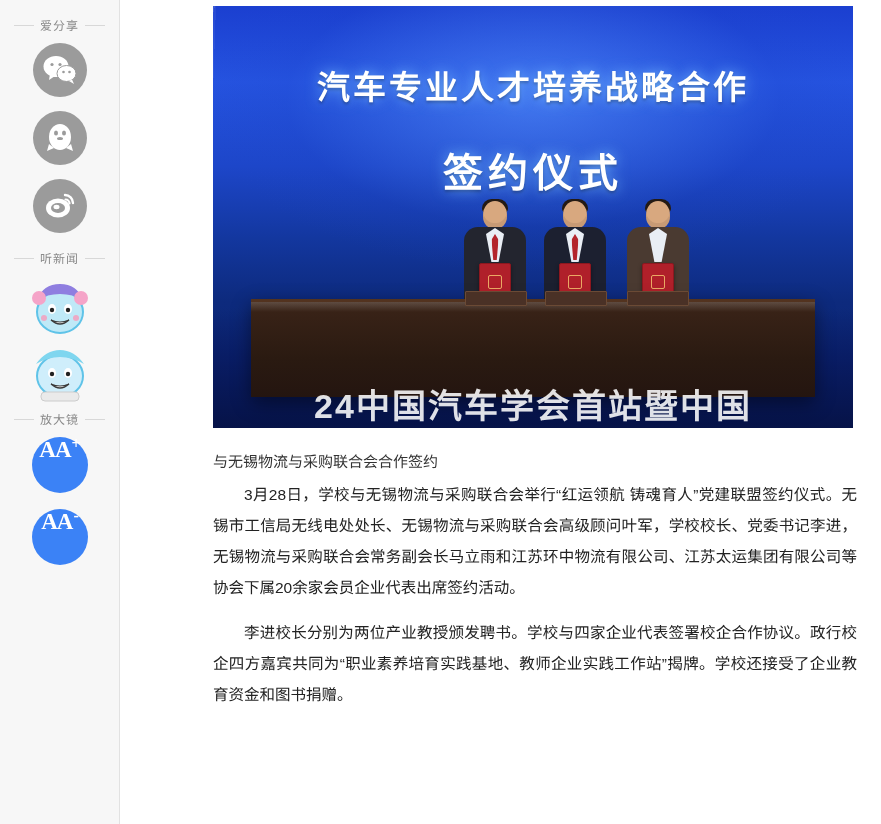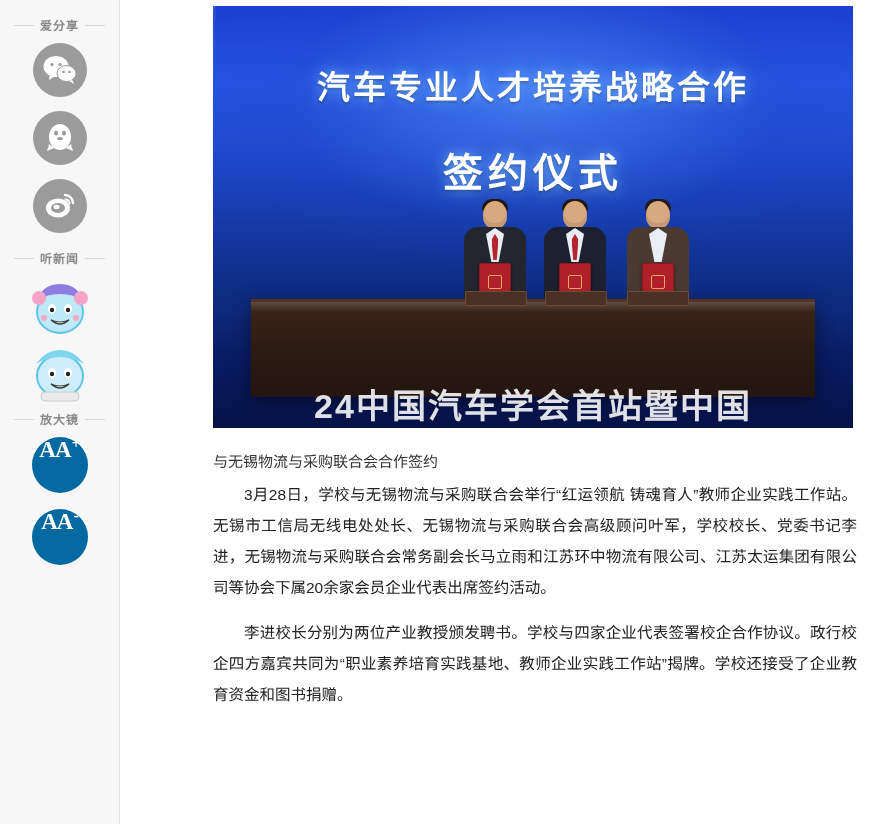--- a/index.html
+++ b/index.html
@@ -38,21 +38,20 @@
   }
   .side-group-title {
     position: relative;
     width: 100%;
     text-align: center;
     font-size: 12px;
     color: #8a8a8a;
     letter-spacing: 1px;
     margin-bottom: 10px;
     margin-top: 2px;
-    font-weight: bold;
   }
   .side-group-title::before,
   .side-group-title::after {
     content: "";
     position: absolute;
     top: 50%;
     width: 20px;
     height: 1px;
     background: #d8d8d8;
   }
@@ -82,21 +81,21 @@
     height: 62px;
     margin-bottom: 4px;
     position: relative;
   }
   .mascot svg { display: block; }
 
   .zoom-btn {
     width: 56px;
     height: 56px;
     border-radius: 50%;
-    background: #0369a1;
+    background: #3b82f6;
     color: #ffffff;
     margin-bottom: 16px;
     display: flex;
     align-items: baseline;
     justify-content: center;
     cursor: pointer;
     font-family: "Liberation Serif", serif;
   }
   .zoom-btn .big {
     font-size: 23px;
@@ -464,19 +463,19 @@
         <div class="nameplate" style="left:332px;"></div>
         <div class="nameplate" style="left:414px;"></div>
 
         <div class="bottom-text">24中国汽车学会首站暨中国</div>
       </div>
     </div>
 
     <div class="caption">与无锡物流与采购联合会合作签约</div>
 
     <div class="article">
-      <p>3月28日，学校与无锡物流与采购联合会举行“红运领航 铸魂育人”教师企业实践工作站。无锡市工信局无线电处处长、无锡物流与采购联合会高级顾问叶军，学校校长、党委书记李进，无锡物流与采购联合会常务副会长马立雨和江苏环中物流有限公司、江苏太运集团有限公司等协会下属20余家会员企业代表出席签约活动。</p>
+      <p>3月28日，学校与无锡物流与采购联合会举行“红运领航 铸魂育人”党建联盟签约仪式。无锡市工信局无线电处处长、无锡物流与采购联合会高级顾问叶军，学校校长、党委书记李进，无锡物流与采购联合会常务副会长马立雨和江苏环中物流有限公司、江苏太运集团有限公司等协会下属20余家会员企业代表出席签约活动。</p>
       <p>李进校长分别为两位产业教授颁发聘书。学校与四家企业代表签署校企合作协议。政行校企四方嘉宾共同为“职业素养培育实践基地、教师企业实践工作站”揭牌。学校还接受了企业教育资金和图书捐赠。</p>
     </div>
   </div>
 
   <div class="right-edge"></div>
 </div>
 
 </body></html>

